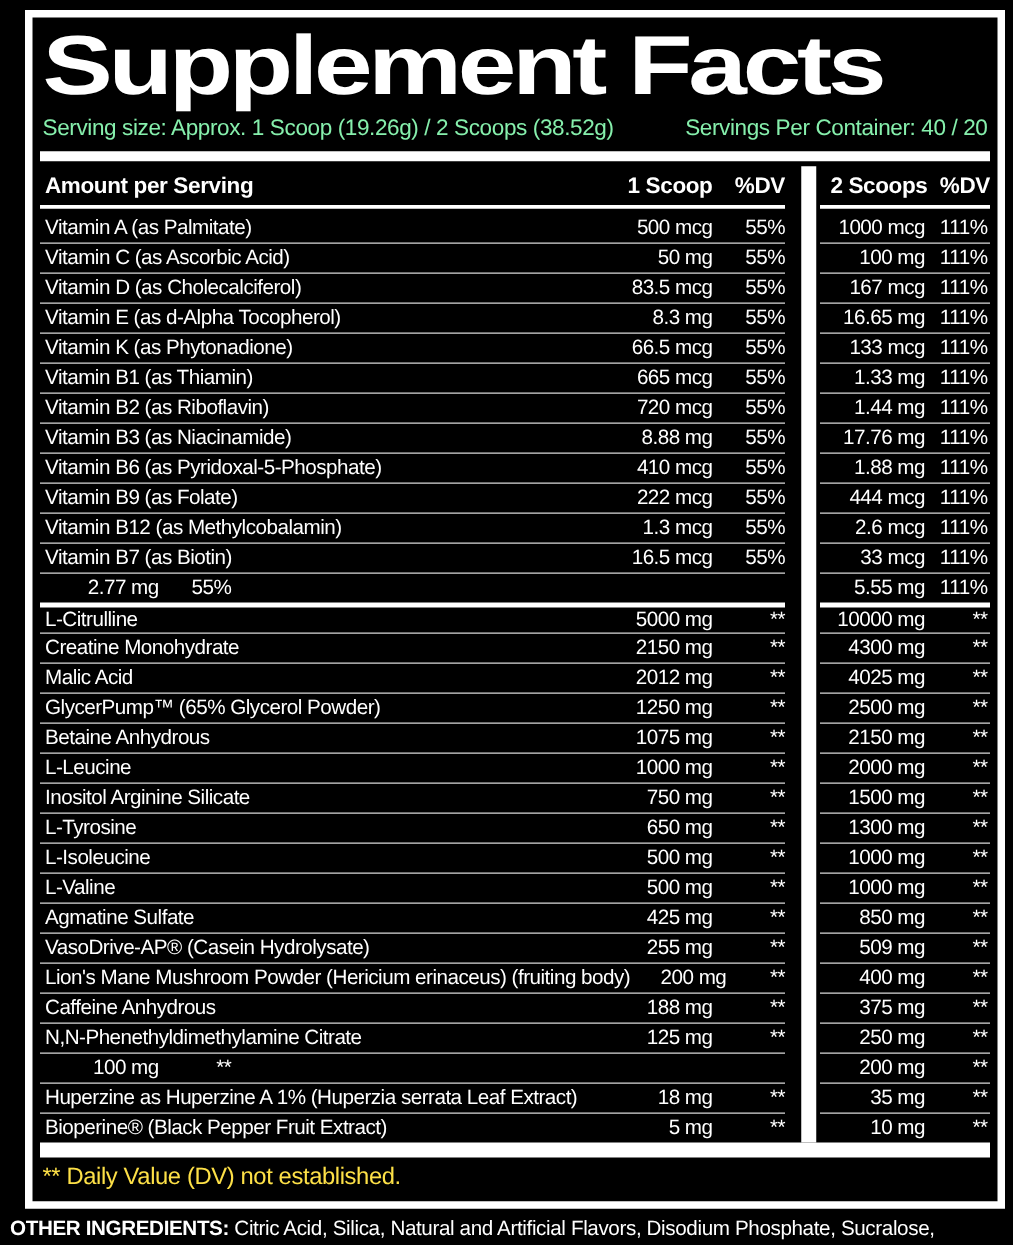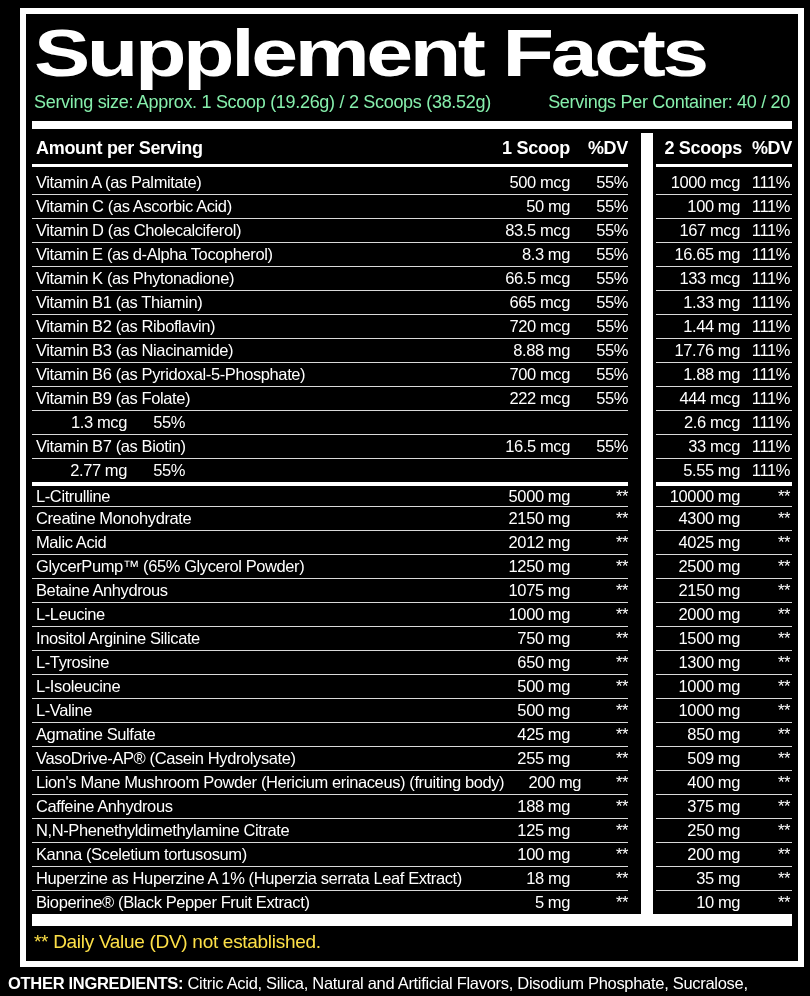--- a/index.html
+++ b/index.html
@@ -95,29 +95,30 @@
             <span class="amt">720 mcg</span>
             <span class="dv">55%</span>
           </div>
           <div class="row">
             <span class="name">Vitamin B3 (as Niacinamide)</span>
             <span class="amt">8.88 mg</span>
             <span class="dv">55%</span>
           </div>
           <div class="row">
             <span class="name">Vitamin B6 (as Pyridoxal-5-Phosphate)</span>
-            <span class="amt">700 mcg</span>
+            <span class="amt">410 mcg</span>
             <span class="dv">55%</span>
           </div>
           <div class="row">
             <span class="name">Vitamin B9 (as Folate)</span>
             <span class="amt">222 mcg</span>
             <span class="dv">55%</span>
           </div>
           <div class="row">
+            <span class="name">Vitamin B12 (as Methylcobalamin)</span>
             <span class="amt">1.3 mcg</span>
             <span class="dv">55%</span>
           </div>
           <div class="row">
             <span class="name">Vitamin B7 (as Biotin)</span>
             <span class="amt">16.5 mcg</span>
             <span class="dv">55%</span>
           </div>
           <div class="row">
             <span class="amt">2.77 mg</span>
@@ -192,21 +193,20 @@
             <span class="name">Caffeine Anhydrous</span>
             <span class="amt">188 mg</span>
             <span class="dv">**</span>
           </div>
           <div class="row">
             <span class="name">N,N-Phenethyldimethylamine Citrate</span>
             <span class="amt">125 mg</span>
             <span class="dv">**</span>
           </div>
           <div class="row">
-            <span class="name">Kanna (Sceletium tortusosum)</span>
             <span class="amt">100 mg</span>
             <span class="dv">**</span>
           </div>
           <div class="row">
             <span class="name">Huperzine as Huperzine A 1% (Huperzia serrata Leaf Extract)</span>
             <span class="amt">18 mg</span>
             <span class="dv">**</span>
           </div>
           <div class="row">
             <span class="name">Bioperine® (Black Pepper Fruit Extract)</span>

